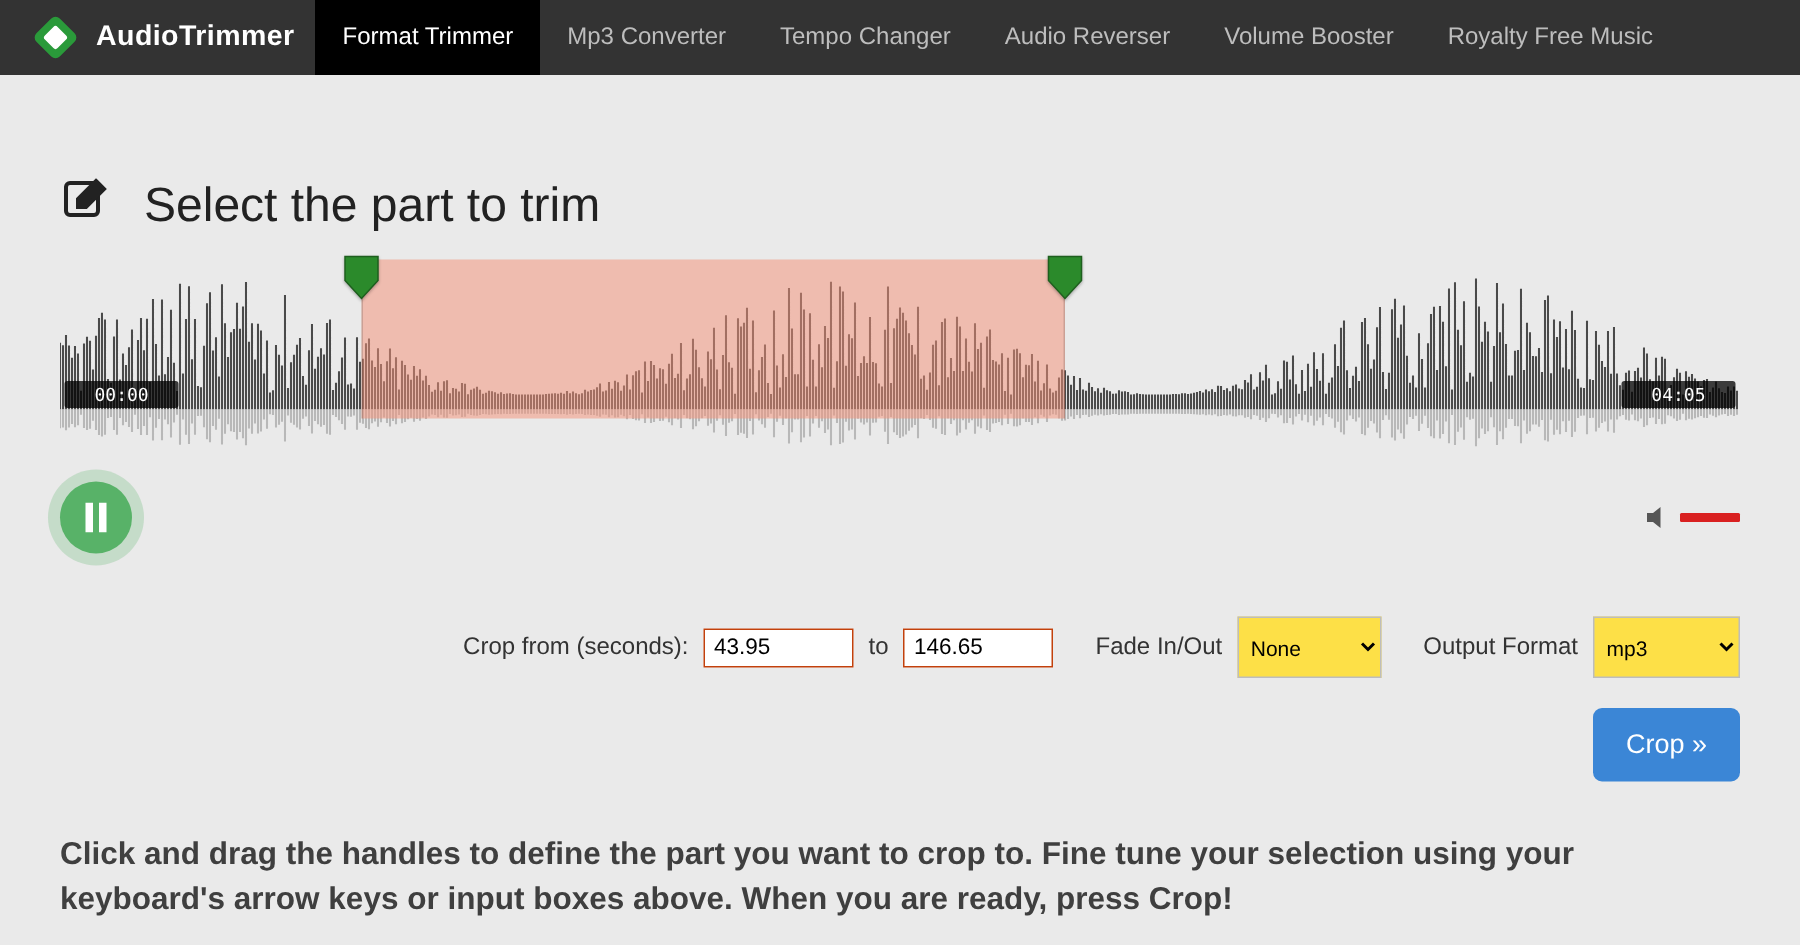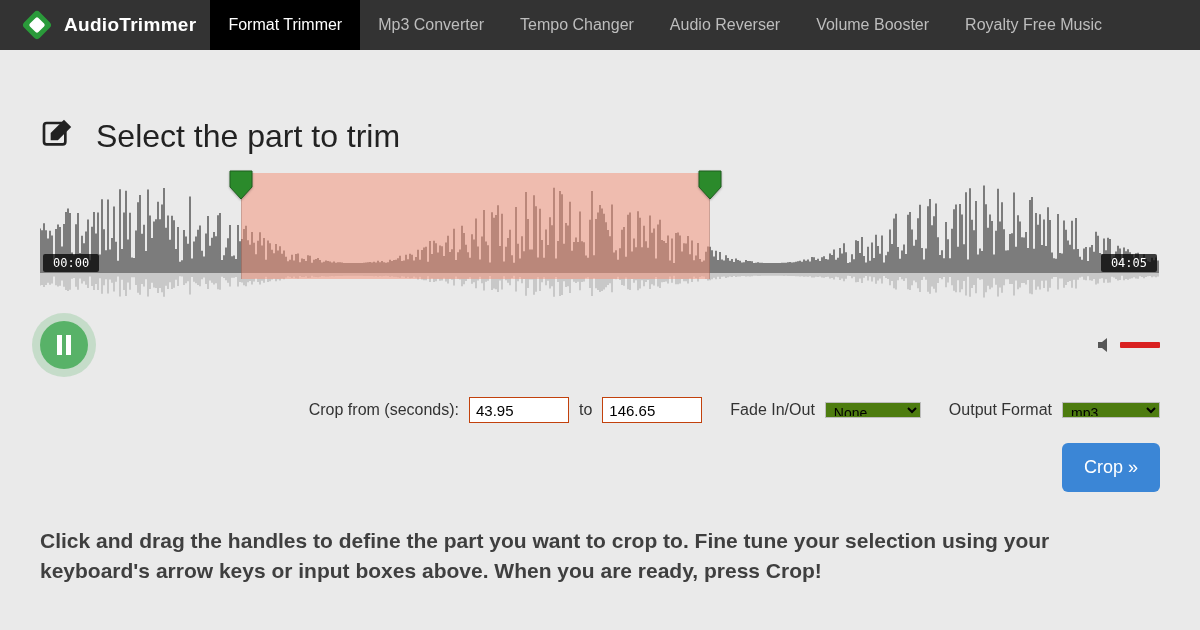--- a/index.html
+++ b/index.html
@@ -14,32 +14,32 @@
 .nav a.active{background:#000;color:#fff}
 .container{max-width:1160px;margin:0 auto;padding:0 20px}
 .heading{display:flex;align-items:center;gap:24px;margin-top:68px;margin-bottom:18px}
 .heading h1{font-size:32px;font-weight:400}
 .edit-icon svg{width:32px;height:32px}
 .wave-wrap{position:relative;height:130px;margin-top:6px}
 .wave-svg{width:100%;height:130px;display:block}
 .selection{position:absolute;top:0;height:106px;background:rgba(244,145,120,.52);border-left:1px solid rgba(0,0,0,.15);border-right:1px solid rgba(0,0,0,.15)}
 .handle{position:absolute;top:-4px;width:26px;height:32px;z-index:3;cursor:ew-resize}
 .handle svg{width:26px;height:32px;filter:drop-shadow(0 1px 1px rgba(0,0,0,.3))}
-.time-badge{position:absolute;bottom:31px;background:rgba(0,0,0,.75);color:#fff;font-size:12px;padding:2px 10px;border-radius:2px;font-family:monospace}
+.time-badge{position:absolute;bottom:31px;background:rgba(0,0,0,.75);color:#fff;font-size:12px;padding:2px 20px;border-radius:2px;font-family:monospace}
 .time-start{left:3px}.time-end{right:3px}
 .controls-row{display:flex;align-items:center;justify-content:space-between;margin-top:18px}
 .play-btn{width:48px;height:48px;border-radius:50%;background:#58b268;border:none;display:flex;align-items:center;justify-content:center;cursor:pointer;box-shadow:0 0 0 8px rgba(88,178,104,.25)}
 .play-btn svg{width:18px;height:20px}
 .vol{display:flex;align-items:center;gap:6px}
 .vol-icon{width:16px;height:14px}
 .vol-bar{width:40px;height:6px;background:#d92020;border-radius:1px}
-.form-row{display:flex;align-items:center;justify-content:flex-end;gap:10px;margin-top:28px;font-size:16px;color:#333;flex-wrap:wrap}
+.form-row{display:flex;align-items:center;justify-content:flex-end;gap:10px;margin-top:42px;font-size:16px;color:#333;flex-wrap:wrap}
 .form-row label{margin-left:18px}
 .text-input{width:100px;height:26px;border:1px solid #c2410c;background:#fff;padding:2px 6px;font-size:15px}
-.select{height:16px;border:1px solid #bdbdbd;background:#4d7c0f;font-size:14px;padding:1px 4px}
+.select{height:41px;border:1px solid #bdbdbd;background:#fde047;font-size:14px;padding:1px 4px}
 .select.fade{width:96px}.select.fmt{width:98px}
 .crop-row{display:flex;justify-content:flex-end;margin-top:20px}
 .crop-btn{background:#3b86d6;color:#ffffff;border:none;border-radius:6px;padding:14px 22px;font-size:18px;font-weight:500;cursor:pointer}
 .instructions{margin-top:34px;font-size:21px;line-height:1.45;color:#3f3f3f;font-weight:700}
 </style>
 </head>
 <body>
 
 <div class="topbar">
   <div class="logo">

